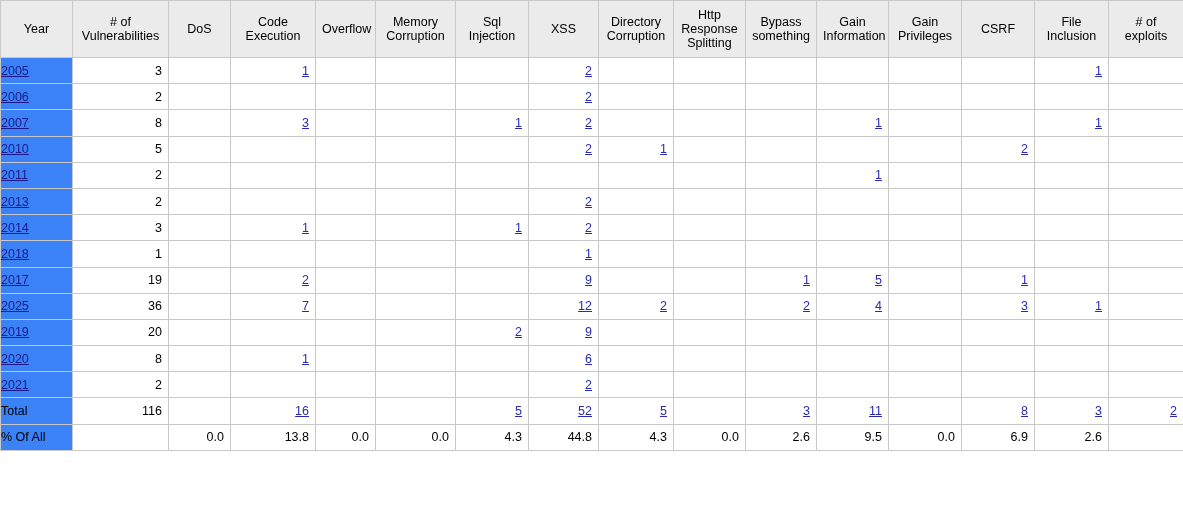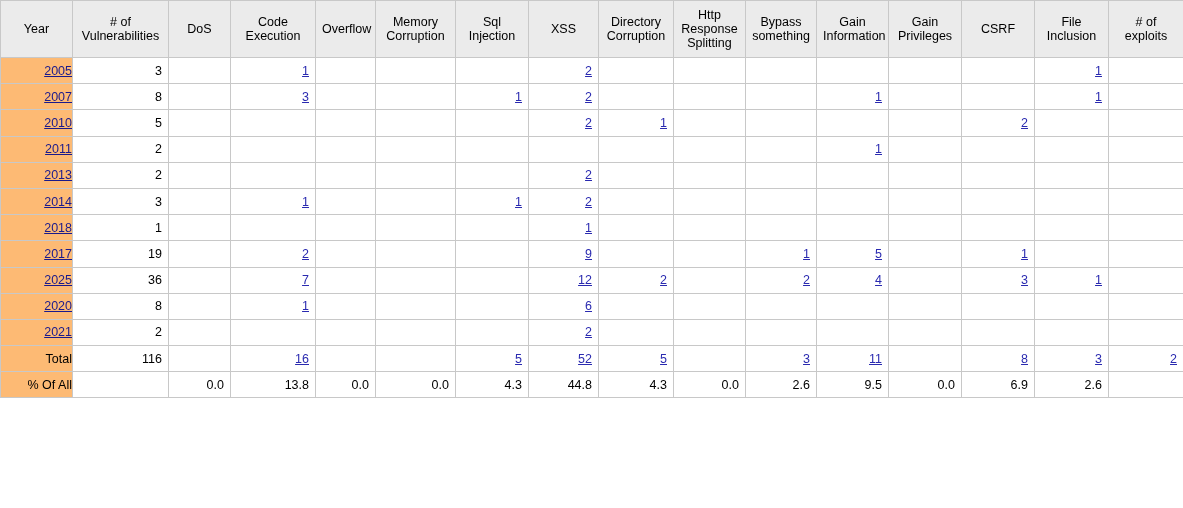--- a/index.html
+++ b/index.html
@@ -44,22 +44,22 @@
   table.vuln-table tbody tr {
     height: 26.2px;
   }
   table.vuln-table tbody td {
     text-align: right;
     vertical-align: middle;
     background: #ffffff;
     height: 26.2px;
   }
   table.vuln-table tbody td.year-cell {
-    background: #fdba74;
-    text-align: right;
+    background: #3b82f6;
+    text-align: left;
     padding: 0;
   }
   table.vuln-table tbody td.year-cell .yr-link {
     color: #1a1a8c;
     text-decoration: underline;
     cursor: pointer;
     font-size: 12.5px;
   }
   table.vuln-table tbody td.year-cell .yr-static {
     color: #000000;
@@ -149,20 +149,38 @@
         <td></td>
         <td></td>
         <td></td>
         <td></td>
         <td></td>
         <td></td>
         <td><span class="num-link">1</span></td>
         <td></td>
       </tr>
       <tr>
+        <td class="year-cell"><span class="yr-link">2006</span></td>
+        <td><span class="num-plain">2</span></td>
+        <td></td>
+        <td></td>
+        <td></td>
+        <td></td>
+        <td></td>
+        <td><span class="num-link">2</span></td>
+        <td></td>
+        <td></td>
+        <td></td>
+        <td></td>
+        <td></td>
+        <td></td>
+        <td></td>
+        <td></td>
+      </tr>
+      <tr>
         <td class="year-cell"><span class="yr-link">2007</span></td>
         <td><span class="num-plain">8</span></td>
         <td></td>
         <td><span class="num-link">3</span></td>
         <td></td>
         <td></td>
         <td><span class="num-link">1</span></td>
         <td><span class="num-link">2</span></td>
         <td></td>
         <td></td>
@@ -290,20 +308,38 @@
         <td></td>
         <td></td>
         <td><span class="num-link">12</span></td>
         <td><span class="num-link">2</span></td>
         <td></td>
         <td><span class="num-link">2</span></td>
         <td><span class="num-link">4</span></td>
         <td></td>
         <td><span class="num-link">3</span></td>
         <td><span class="num-link">1</span></td>
+        <td></td>
+      </tr>
+      <tr>
+        <td class="year-cell"><span class="yr-link">2019</span></td>
+        <td><span class="num-plain">20</span></td>
+        <td></td>
+        <td></td>
+        <td></td>
+        <td></td>
+        <td><span class="num-link">2</span></td>
+        <td><span class="num-link">9</span></td>
+        <td></td>
+        <td></td>
+        <td></td>
+        <td></td>
+        <td></td>
+        <td></td>
+        <td></td>
         <td></td>
       </tr>
       <tr>
         <td class="year-cell"><span class="yr-link">2020</span></td>
         <td><span class="num-plain">8</span></td>
         <td></td>
         <td><span class="num-link">1</span></td>
         <td></td>
         <td></td>
         <td></td>

